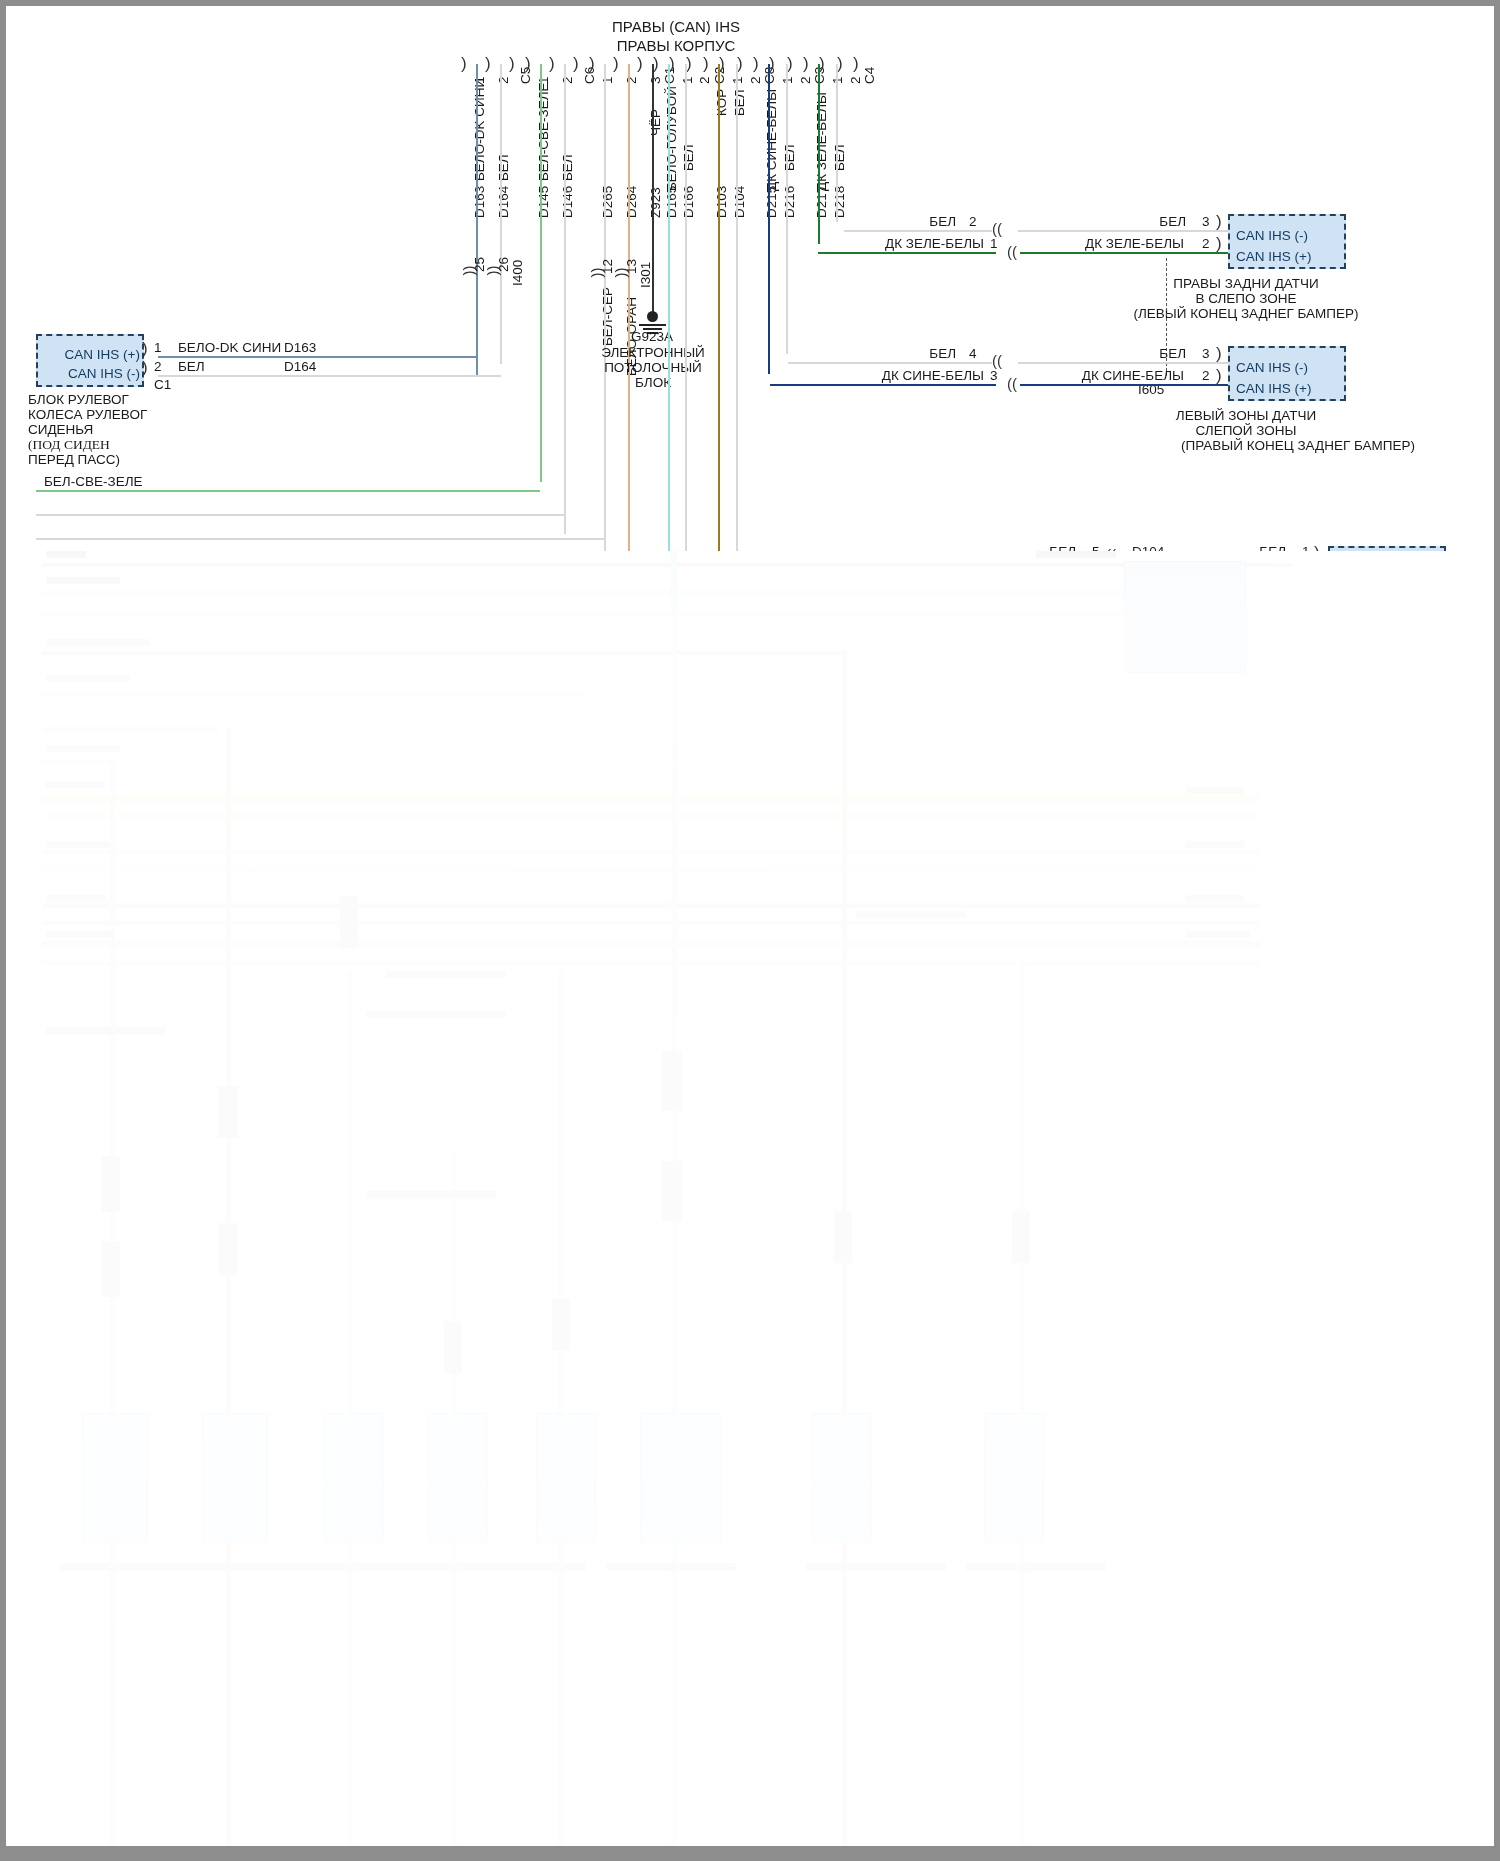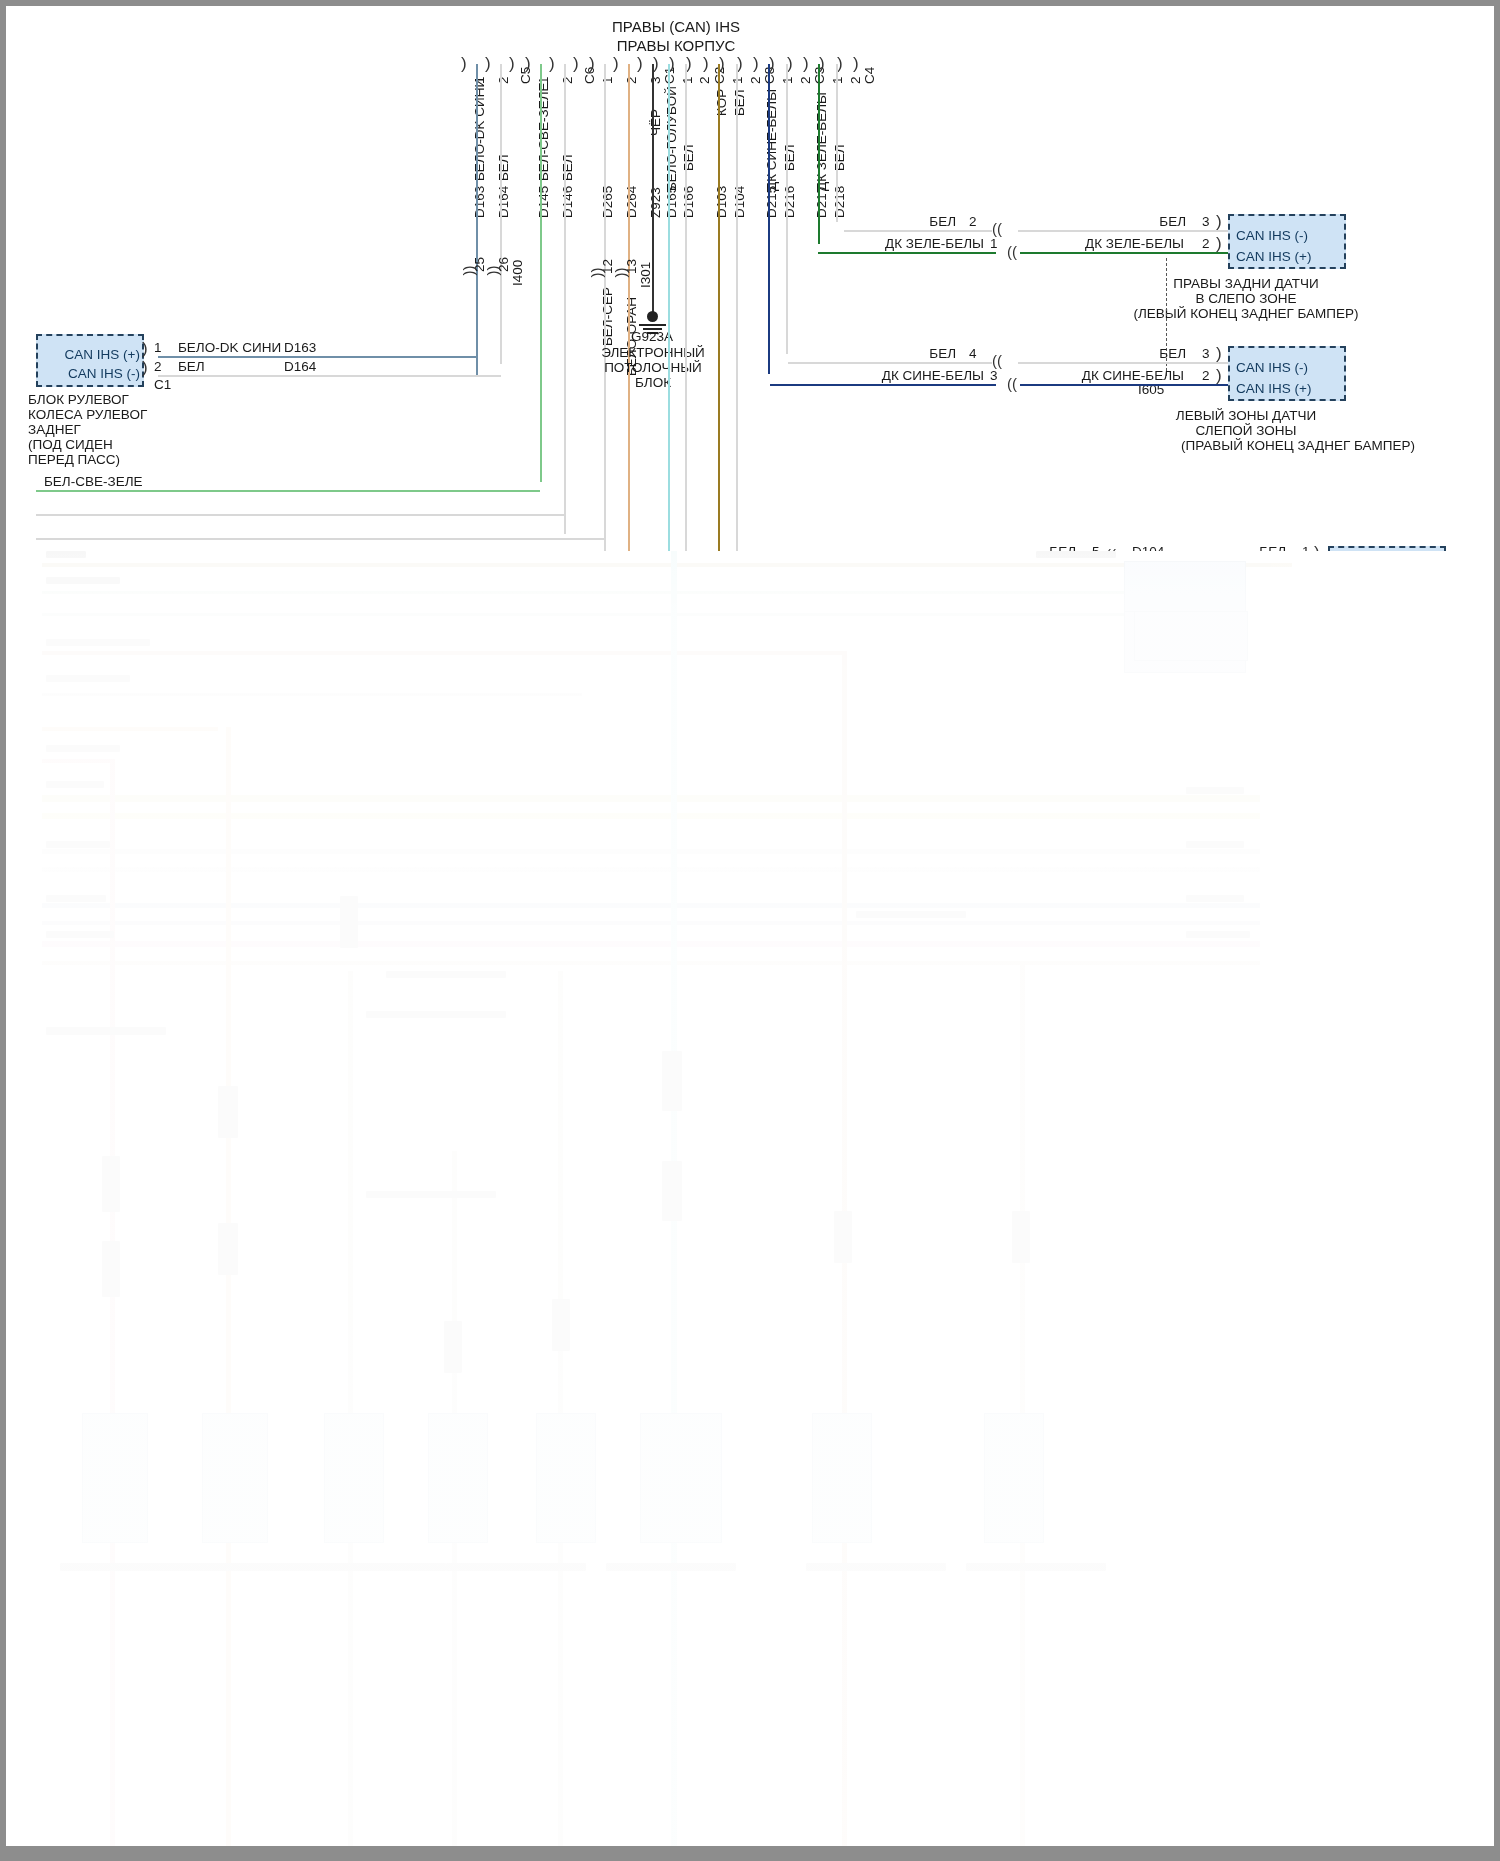--- a/index.html
+++ b/index.html
@@ -206,22 +206,22 @@
     <div class="t" style="left:172px;top:334px;">БЕЛО-DK СИНИ</div>
     <div class="t" style="left:278px;top:334px;">D163</div>
     <div class="t" style="left:172px;top:353px;">БЕЛ</div>
     <div class="t" style="left:278px;top:353px;">D164</div>
 
     <div class="w hw" style="left:152px;top:350px;width:319px;background:#6f8fa8;"></div>
     <div class="w hw" style="left:152px;top:369px;width:343px;background:#d8d8d8;"></div>
 
     <div class="t" style="left:22px;top:386px;">БЛОК РУЛЕВОГ</div>
     <div class="t" style="left:22px;top:401px;">КОЛЕСА РУЛЕВОГ</div>
-    <div class="t" style="left:22px;top:416px;">ЗАДНЕГ</div>
-    <div class="t" style="left:22px;top:431px;">(ПОД СИДЕН</div>
+    <div class="t" style="left:22px;top:416px;">СИДЕНЬЯ</div>
+    <div class="t" style="left:22px;top:431px;font-family:Liberation Serif, serif;">(ПОД СИДЕН</div>
     <div class="t" style="left:22px;top:446px;">ПЕРЕД ПАСС)</div>
     <div class="t" style="left:38px;top:468px;">БЕЛ-СВЕ-ЗЕЛЕ</div>
     <div class="w hw" style="left:30px;top:484px;width:504px;background:#7ec98a;"></div>
     <div class="w hw" style="left:30px;top:508px;width:528px;background:#d8d8d8;"></div>
     <div class="w hw" style="left:30px;top:532px;width:568px;background:#d8d8d8;"></div>
     <div class="w hw" style="left:30px;top:556px;width:592px;background:#e0b183;"></div>
 
     <div class="t r" style="left:860px;top:208px;width:90px;">БЕЛ</div>
     <div class="t" style="left:963px;top:208px;">2</div>
     <div class="t r" style="left:852px;top:230px;width:126px;">ДК ЗЕЛЕ-БЕЛЫ</div>

